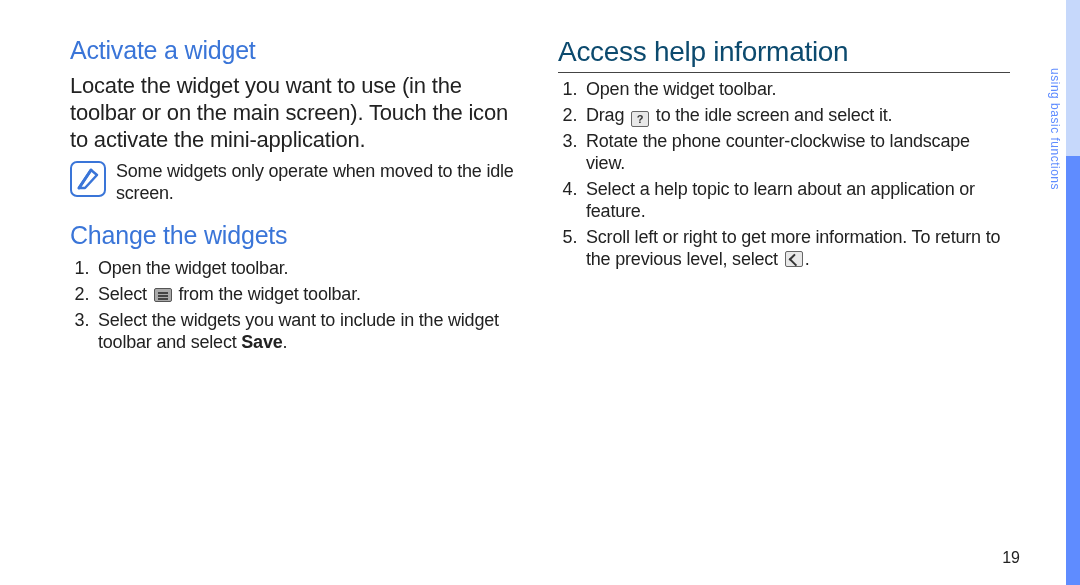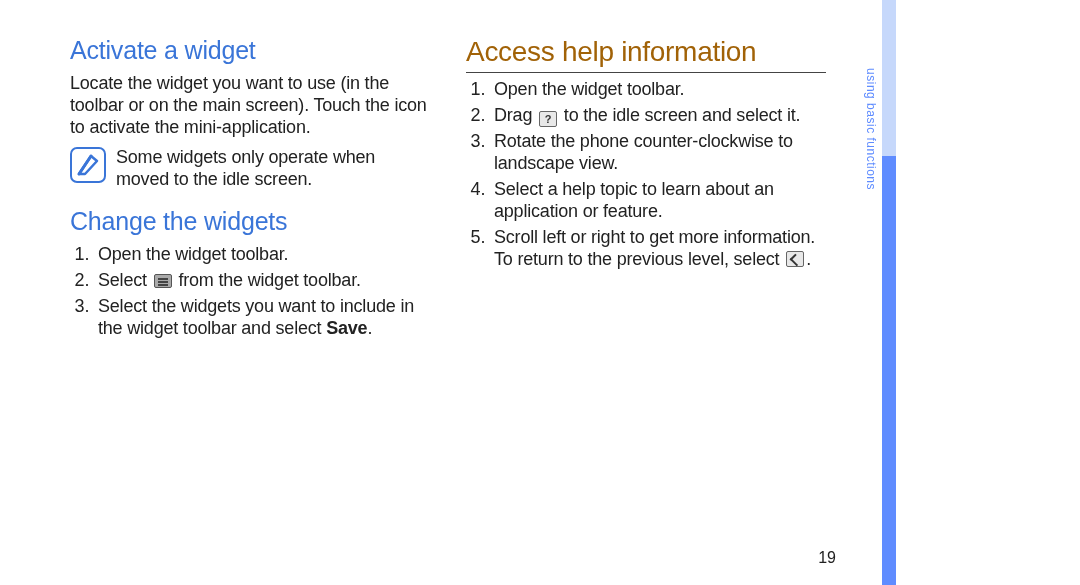--- a/index.html
+++ b/index.html
@@ -1,20 +1,20 @@
 <!DOCTYPE html>
 <html><head>
 <meta charset="utf-8">
 <style>
   * { box-sizing: border-box; margin: 0; padding: 0; }
   html, body { width: 1080px; height: 585px; font-family: Arial, Helvetica, sans-serif; color: #222; }
   body { position: relative; background: #fff; }
 
   .page {
-    width: 896px;
+    width: 1080px;
     height: 585px;
     position: relative;
     padding: 36px 70px 30px 70px;
   }
 
   .columns {
     display: flex;
     gap: 36px;
   }
   .col {
@@ -24,29 +24,29 @@
 
   .h3 {
     font-size: 25px;
     color: #3a75d8;
     font-weight: 400;
     margin-bottom: 8px;
     letter-spacing: -0.2px;
   }
   .h2 {
     font-size: 28px;
-    color: #a16207;
+    color: #0c4a6e;
     font-weight: 400;
     margin-bottom: 6px;
     border-bottom: 1px solid #444;
     padding-bottom: 4px;
     letter-spacing: -0.3px;
   }
   .body-text {
-    font-size: 18px;
+    font-size: 22px;
     line-height: 1.22;
     letter-spacing: -0.2px;
   }
 
   .note-row {
     display: flex;
     align-items: flex-start;
     gap: 10px;
     margin: 8px 0 16px 0;
   }

